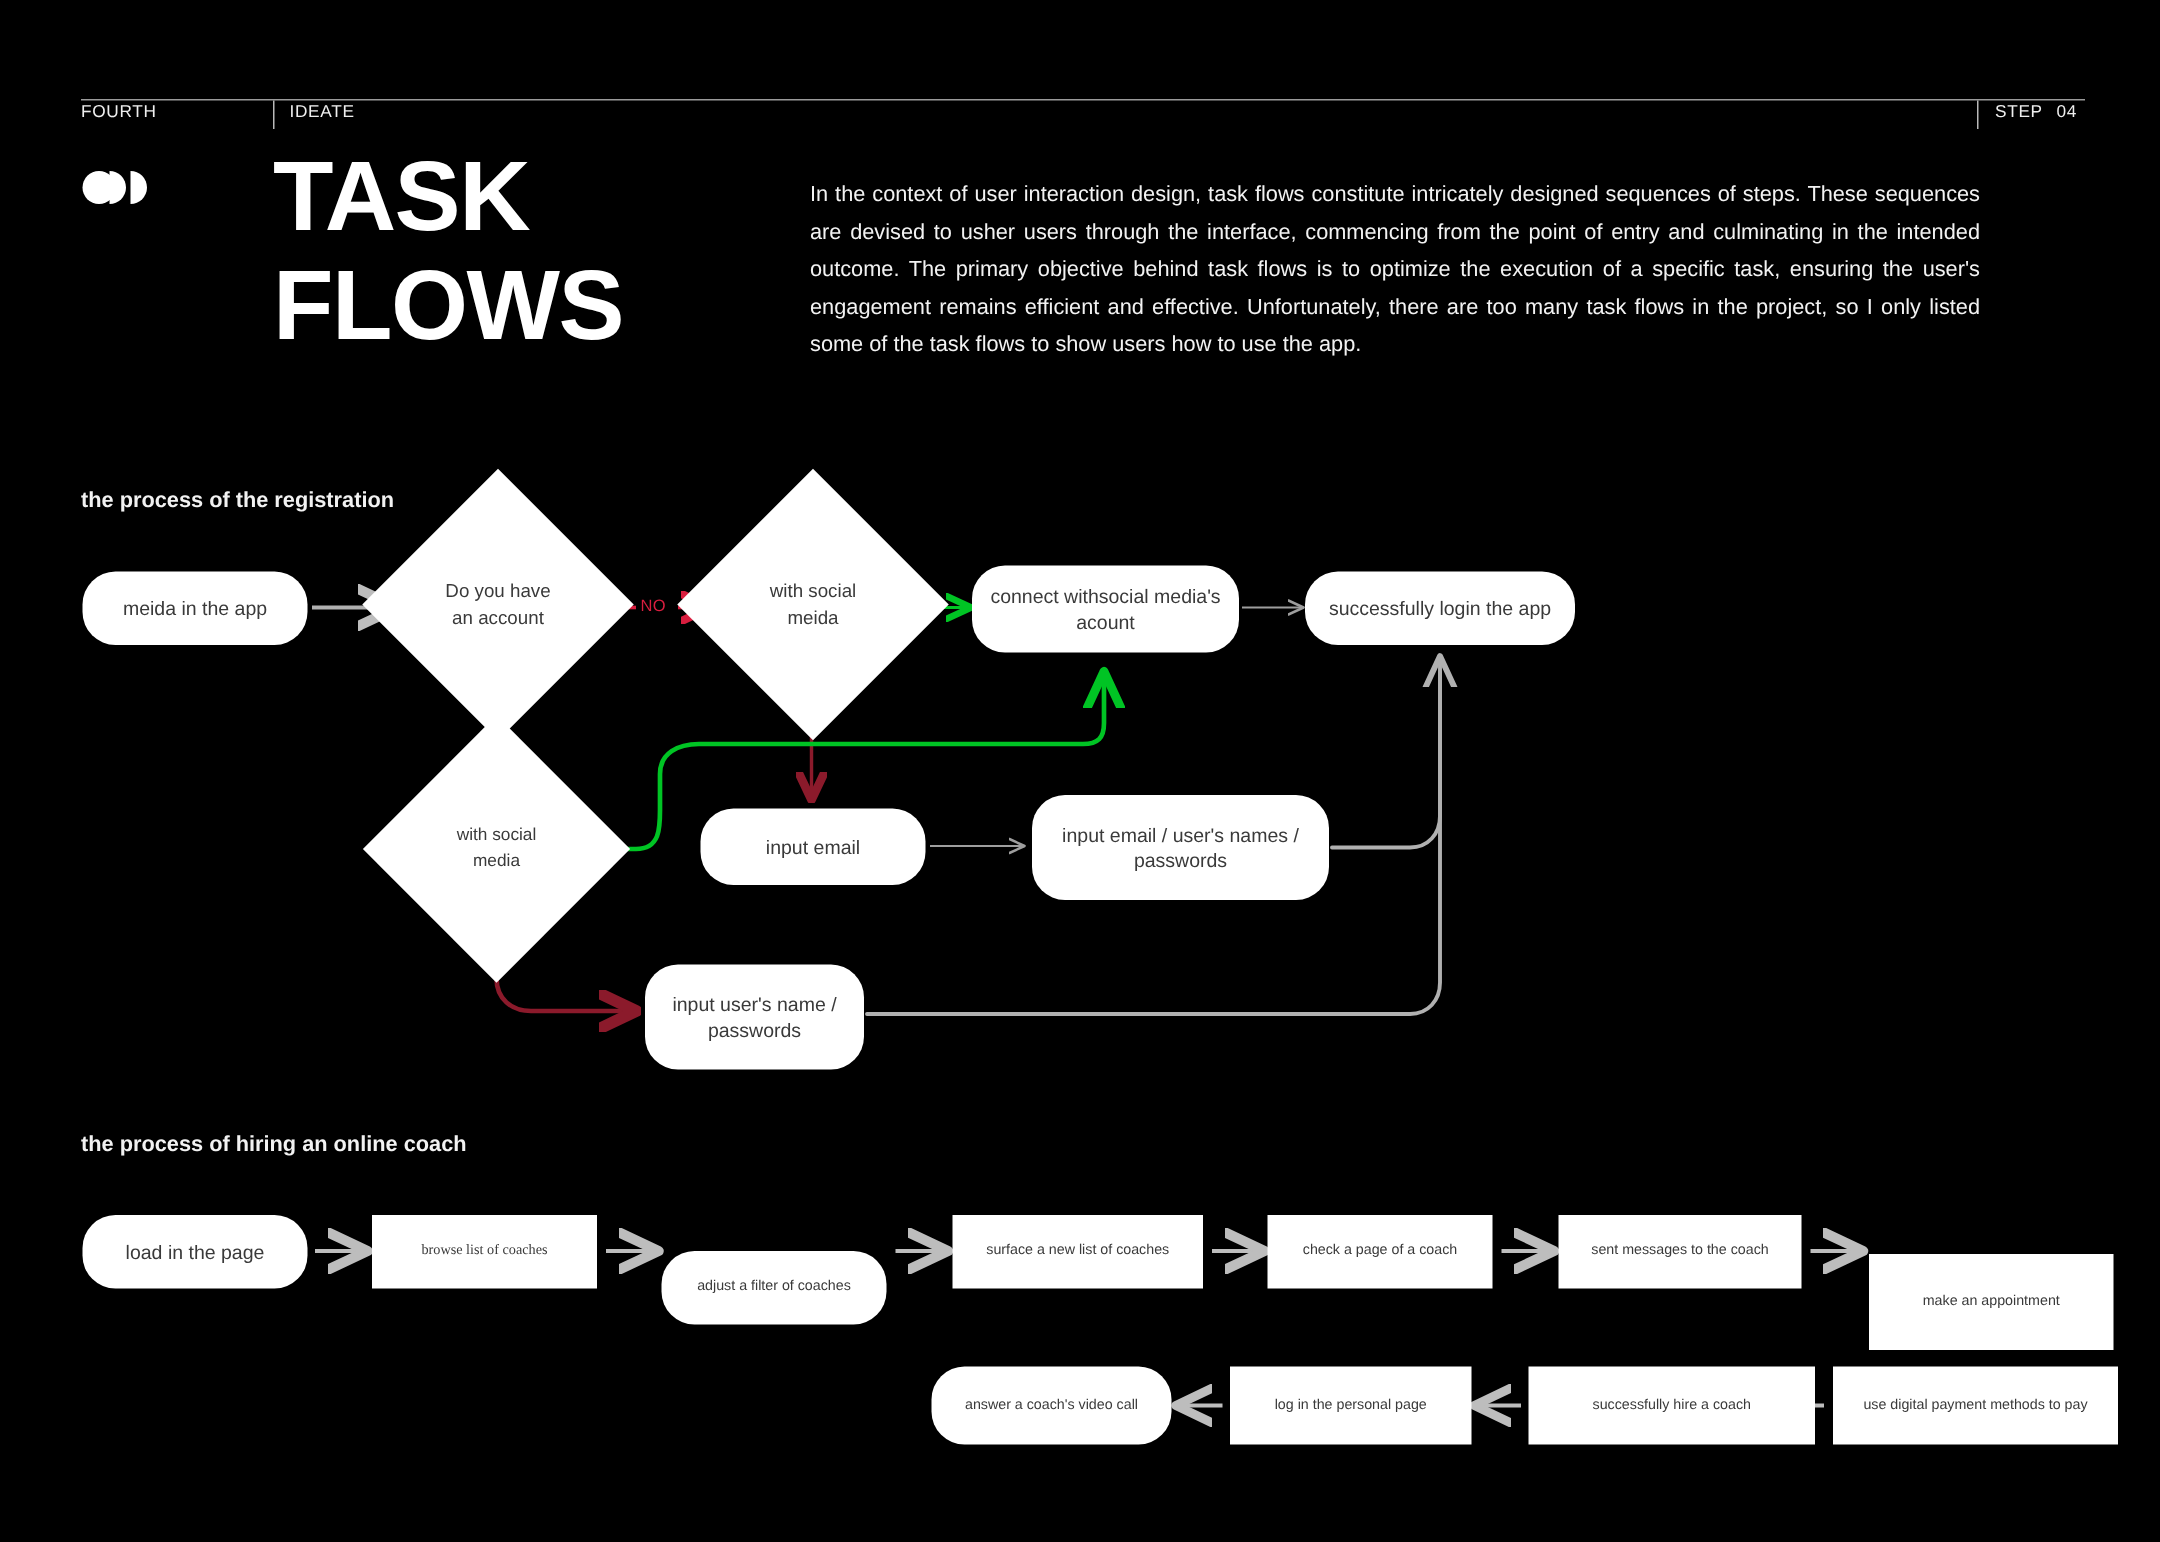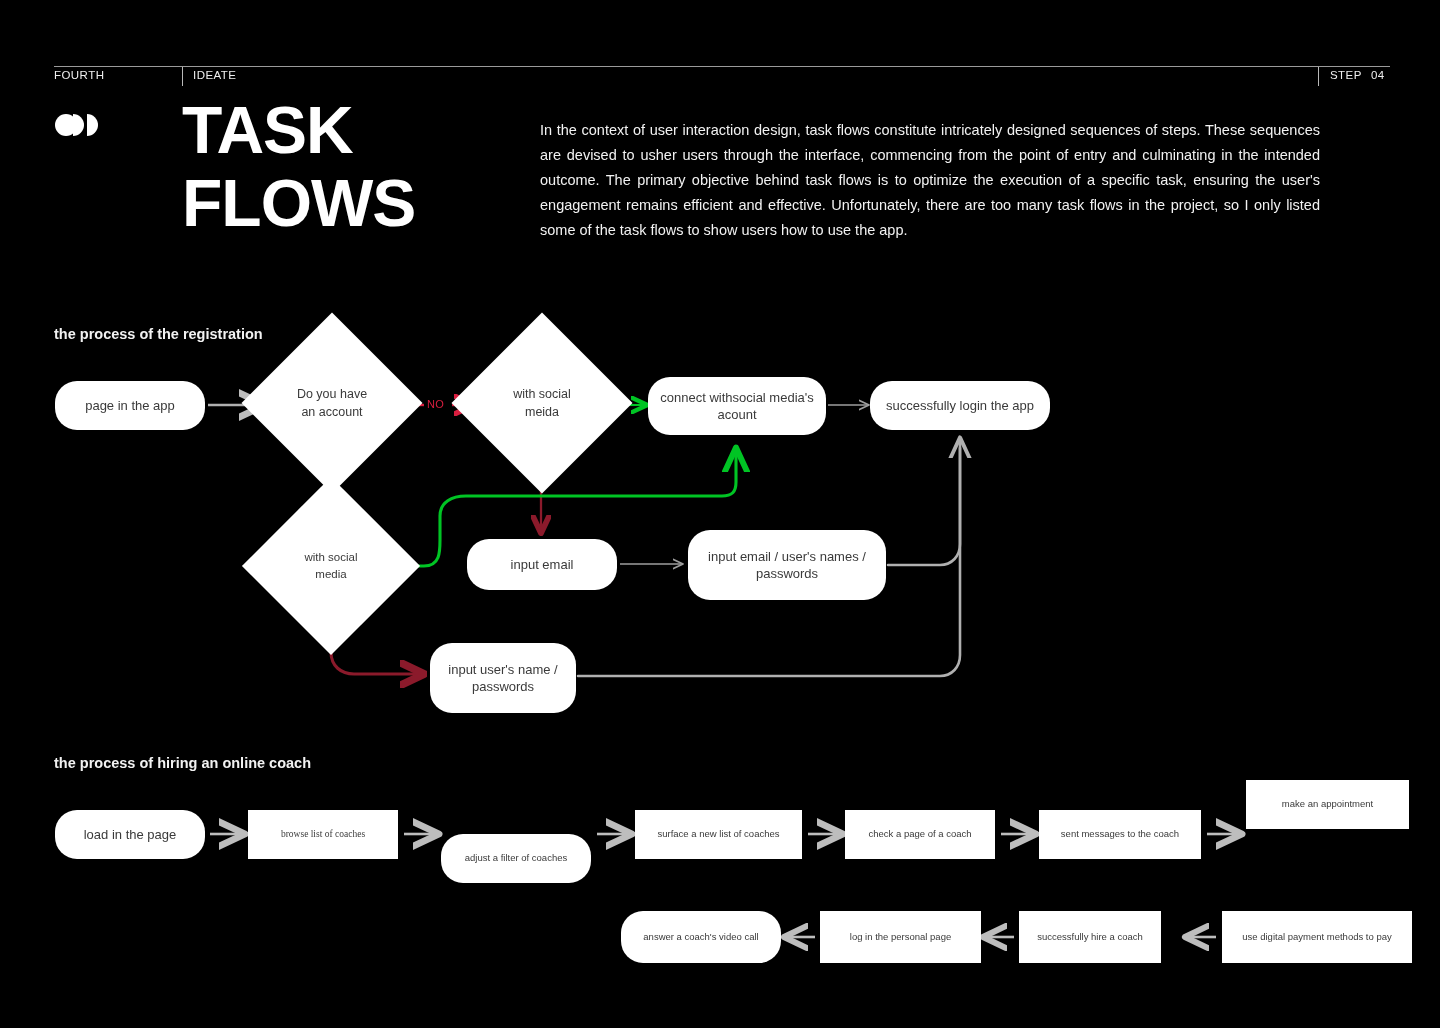--- a/index.html
+++ b/index.html
@@ -183,21 +183,21 @@
     <line x1="1207" y1="834" x2="1239" y2="834" stroke="#bdbdbd" stroke-width="2.6" marker-end="url(#agrn2)"></line>
 
     <line x1="1216" y1="937" x2="1188" y2="937" stroke="#bdbdbd" stroke-width="2.6" marker-end="url(#gray-left)"></line>
     <line x1="1014" y1="937" x2="986" y2="937" stroke="#bdbdbd" stroke-width="2.6" marker-end="url(#gray-left)"></line>
     <line x1="815" y1="937" x2="787" y2="937" stroke="#bdbdbd" stroke-width="2.6" marker-end="url(#gray-left)"></line>
   </svg>
 
   <div class="wire-label" style="left:427px;top:398px;">NO</div>
 
   <div class="node pill n-lg" style="left:55px;top:381px;width:150px;height:49px;">
-    <span>page in the app</span>
+    <span>meida in the app</span>
   </div>
 
   <div class="diamond" style="left:268px;top:339px;width:128px;height:128px;">
     <span class="shape"></span>
     <span class="dtxt" style="padding:0 26px;">Do you have an account</span>
   </div>
 
   <div class="diamond" style="left:478px;top:339px;width:128px;height:128px;">
     <span class="shape"></span>
     <span class="dtxt" style="padding:0 34px;">with social meida</span>
@@ -239,30 +239,30 @@
   </div>
   <div class="node rect n-sm" style="left:635px;top:810px;width:167px;height:49px;">
     <span>surface a new list of coaches</span>
   </div>
   <div class="node rect n-sm" style="left:845px;top:810px;width:150px;height:49px;">
     <span>check a page of a coach</span>
   </div>
   <div class="node rect n-sm" style="left:1039px;top:810px;width:162px;height:49px;">
     <span>sent messages to the coach</span>
   </div>
-  <div class="node rect n-sm" style="left:1246px;top:780px;width:163px;height:49px;">
+  <div class="node rect n-sm" style="left:1246px;top:836px;width:163px;height:64px;">
     <span>make an appointment</span>
   </div>
 
   <div class="node pill n-sm" style="left:621px;top:911px;width:160px;height:52px;">
     <span>answer a coach's video call</span>
   </div>
   <div class="node rect n-sm" style="left:820px;top:911px;width:161px;height:52px;">
     <span>log in the personal page</span>
   </div>
-  <div class="node rect n-sm" style="left:1019px;top:911px;width:142px;height:52px;">
+  <div class="node rect n-sm" style="left:1019px;top:911px;width:191px;height:52px;">
     <span>successfully hire a coach</span>
   </div>
   <div class="node rect n-sm" style="left:1222px;top:911px;width:190px;height:52px;">
     <span>use digital payment methods to pay</span>
   </div>
 
 </div>
 
 </body></html>

